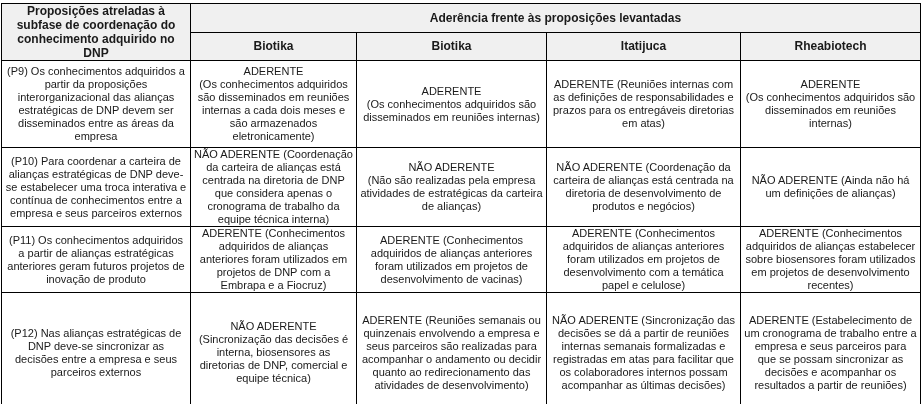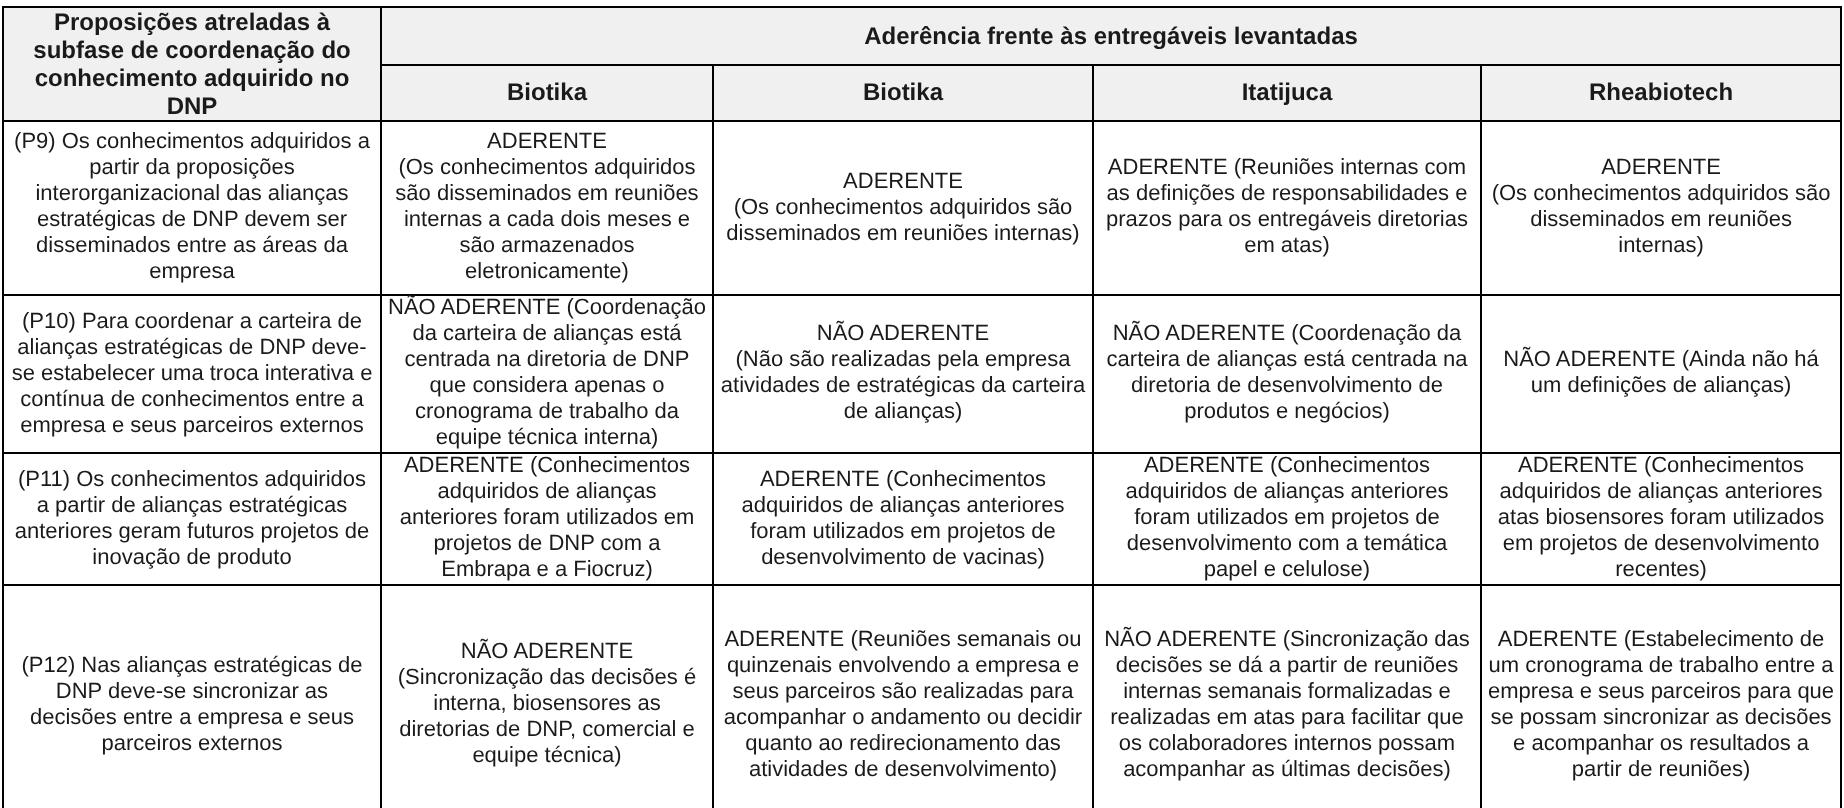--- a/index.html
+++ b/index.html
@@ -37,21 +37,21 @@
   <colgroup>
     <col style="width:189px">
     <col style="width:166px">
     <col style="width:190px">
     <col style="width:194px">
     <col style="width:180px">
   </colgroup>
   <thead>
     <tr>
       <th rowspan="2" class="prop-head">Proposições atreladas à subfase de coordenação do conhecimento adquirido no DNP</th>
-      <th colspan="4" class="group-head">Aderência frente às entregáveis levantadas</th>
+      <th colspan="4" class="group-head">Aderência frente às proposições levantadas</th>
     </tr>
     <tr>
       <th class="col-head">Biotika</th>
       <th class="col-head">Biotika</th>
       <th class="col-head">Itatijuca</th>
       <th class="col-head">Rheabiotech</th>
     </tr>
   </thead>
   <tbody>
     <tr class="r9">
@@ -66,23 +66,23 @@
       <td><span class="status">NÃO ADERENTE</span> <span>(Coordenação da carteira de alianças está centrada na diretoria de DNP que considera apenas o cronograma de trabalho da equipe técnica interna)</span></td>
       <td><span class="status">NÃO ADERENTE</span><br><span>(Não são realizadas pela empresa atividades de estratégicas da carteira de alianças)</span></td>
       <td><span class="status">NÃO ADERENTE</span> <span>(Coordenação da carteira de alianças está centrada na diretoria de desenvolvimento de produtos e negócios)</span></td>
       <td><span class="status">NÃO ADERENTE</span> <span>(Ainda não há um definições de alianças)</span></td>
     </tr>
     <tr class="r11">
       <td>(P11) Os conhecimentos adquiridos a partir de alianças estratégicas anteriores geram futuros projetos de inovação de produto</td>
       <td><span class="status">ADERENTE</span> <span>(Conhecimentos adquiridos de alianças anteriores foram utilizados em projetos de DNP com a Embrapa e a Fiocruz)</span></td>
       <td><span class="status">ADERENTE</span> <span>(Conhecimentos adquiridos de alianças anteriores foram utilizados em projetos de desenvolvimento de vacinas)</span></td>
       <td><span class="status">ADERENTE</span> <span>(Conhecimentos adquiridos de alianças anteriores foram utilizados em projetos de desenvolvimento com a temática papel e celulose)</span></td>
-      <td><span class="status">ADERENTE</span> <span>(Conhecimentos adquiridos de alianças anteriores atas biosensores foram utilizados em projetos de desenvolvimento recentes)</span></td>
+      <td><span class="status">ADERENTE</span> <span>(Conhecimentos adquiridos de alianças estabelecer sobre biosensores foram utilizados em projetos de desenvolvimento recentes)</span></td>
     </tr>
     <tr class="r12">
       <td>(P12) Nas alianças estratégicas de DNP deve-se sincronizar as decisões entre a empresa e seus parceiros externos</td>
       <td><span class="status">NÃO ADERENTE</span> <span>(Sincronização das decisões é interna, biosensores as diretorias de DNP, comercial e equipe técnica)</span></td>
       <td><span class="status">ADERENTE</span> <span>(Reuniões semanais ou quinzenais envolvendo a empresa e seus parceiros são realizadas para acompanhar o andamento ou decidir quanto ao redirecionamento das atividades de desenvolvimento)</span></td>
-      <td><span class="status">NÃO ADERENTE</span> <span>(Sincronização das decisões se dá a partir de reuniões internas semanais formalizadas e realizadas em atas para facilitar que os colaboradores internos possam acompanhar as últimas decisões)</span></td>
+      <td><span class="status">NÃO ADERENTE</span> <span>(Sincronização das decisões se dá a partir de reuniões internas semanais formalizadas e registradas em atas para facilitar que os colaboradores internos possam acompanhar as últimas decisões)</span></td>
       <td><span class="status">ADERENTE</span> <span>(Estabelecimento de um cronograma de trabalho entre a empresa e seus parceiros para que se possam sincronizar as decisões e acompanhar os resultados a partir de reuniões)</span></td>
     </tr>
   </tbody>
 </table>
 
 </body></html>

